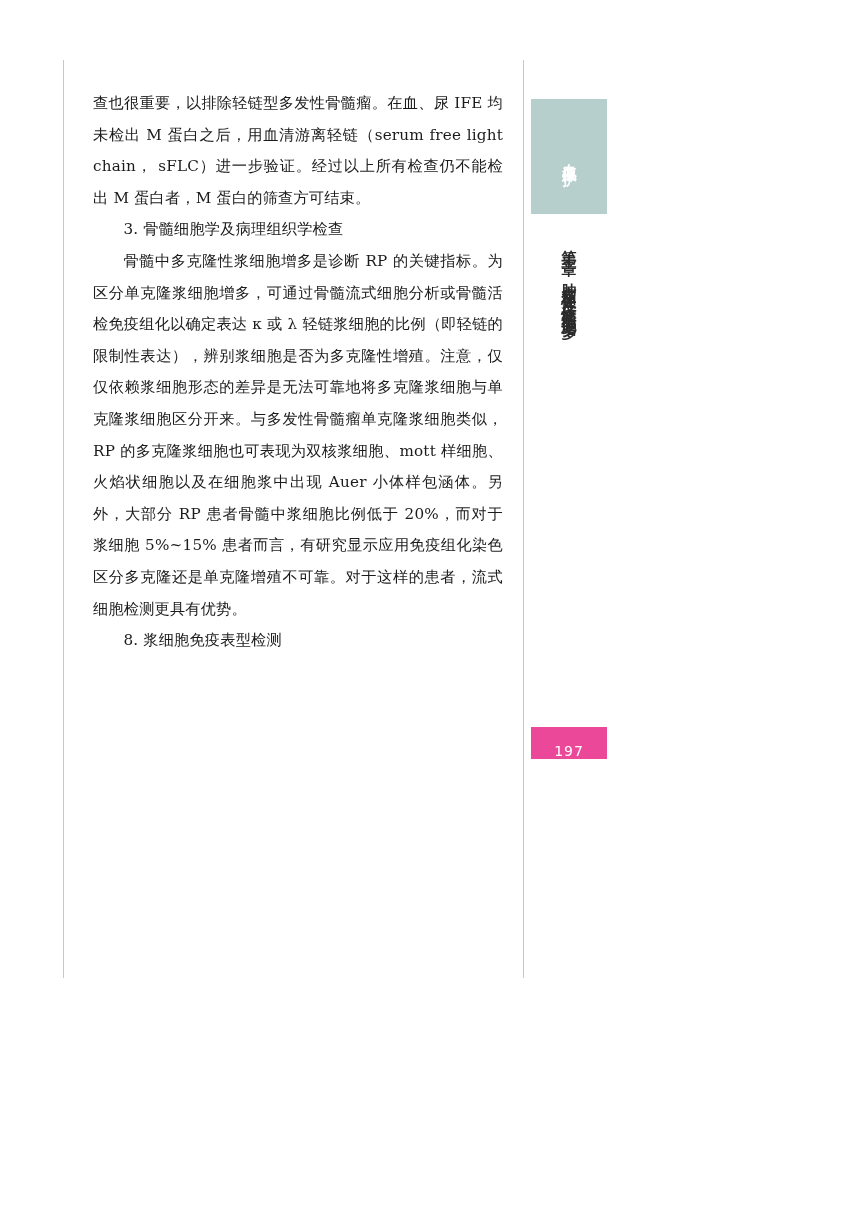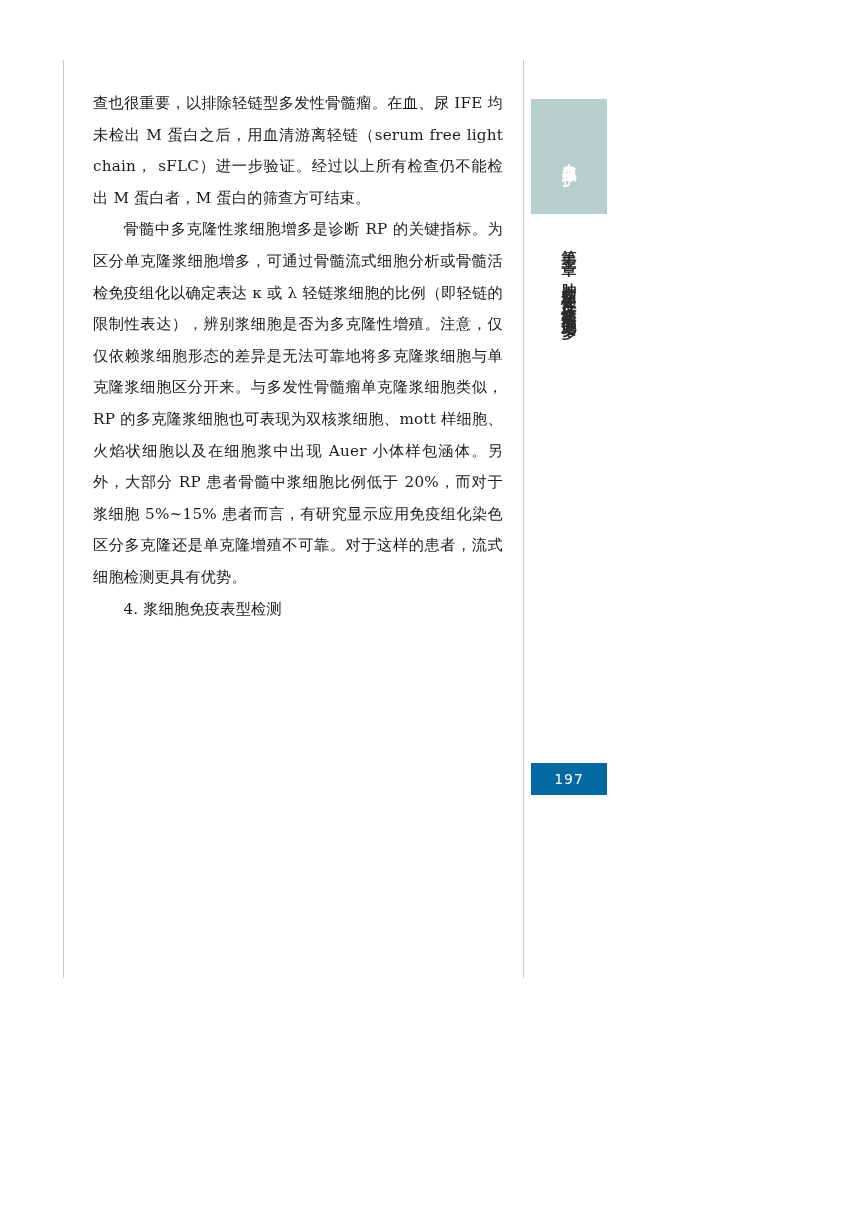--- a/index.html
+++ b/index.html
@@ -111,45 +111,45 @@
     line-height: 24px;
     height: 460px;
   }
 
   .folio {
     position: absolute;
     left: 531px;
     top: 727px;
     width: 76px;
     height: 32px;
-    background: #0369a1;
+    background: #ec4899;
     display: flex;
-    align-items: center;
+    align-items: flex-end;
     justify-content: center;
-    margin-top: 36px;
   }
   .folio-num {
     font-size: 14px;
     color: #ffffff;
     font-family: "DejaVu Sans", "Liberation Sans", sans-serif;
     letter-spacing: 1px;
   }
 </style>
 </head>
 <body>
 
 <div class="page">
 
   <div class="rule rule-left"></div>
   <div class="rule rule-inner"></div>
 
   <div class="body-col">
     <p>查也很重要，以排除轻链型多发性骨髓瘤。在血、尿 IFE 均未检出 M 蛋白之后，用血清游离轻链（serum free light chain， sFLC）进一步验证。经过以上所有检查仍不能检出 M 蛋白者，M 蛋白的筛查方可结束。</p>
+    <p class="indent">3. 骨髓细胞学及病理组织学检查</p>
     <p class="indent">骨髓中多克隆性浆细胞增多是诊断 RP 的关键指标。为区分单克隆浆细胞增多，可通过骨髓流式细胞分析或骨髓活检免疫组化以确定表达 κ 或 λ 轻链浆细胞的比例（即轻链的限制性表达），辨别浆细胞是否为多克隆性增殖。注意，仅仅依赖浆细胞形态的差异是无法可靠地将多克隆浆细胞与单克隆浆细胞区分开来。与多发性骨髓瘤单克隆浆细胞类似，RP 的多克隆浆细胞也可表现为双核浆细胞、mott 样细胞、火焰状细胞以及在细胞浆中出现 Auer 小体样包涵体。另外，大部分 RP 患者骨髓中浆细胞比例低于 20%，而对于浆细胞 5%~15% 患者而言，有研究显示应用免疫组化染色区分多克隆还是单克隆增殖不可靠。对于这样的患者，流式细胞检测更具有优势。</p>
-    <p class="indent">4. 浆细胞免疫表型检测</p>
+    <p class="indent">8. 浆细胞免疫表型检测</p>
   </div>
 
   <div class="tab-top">
     <div class="tab-top-text">血液保护</div>
   </div>
 
   <div class="side-chapter">
     <div class="side-chapter-text">第十三章　肿瘤相关性反应性浆细胞增多</div>
   </div>
 

